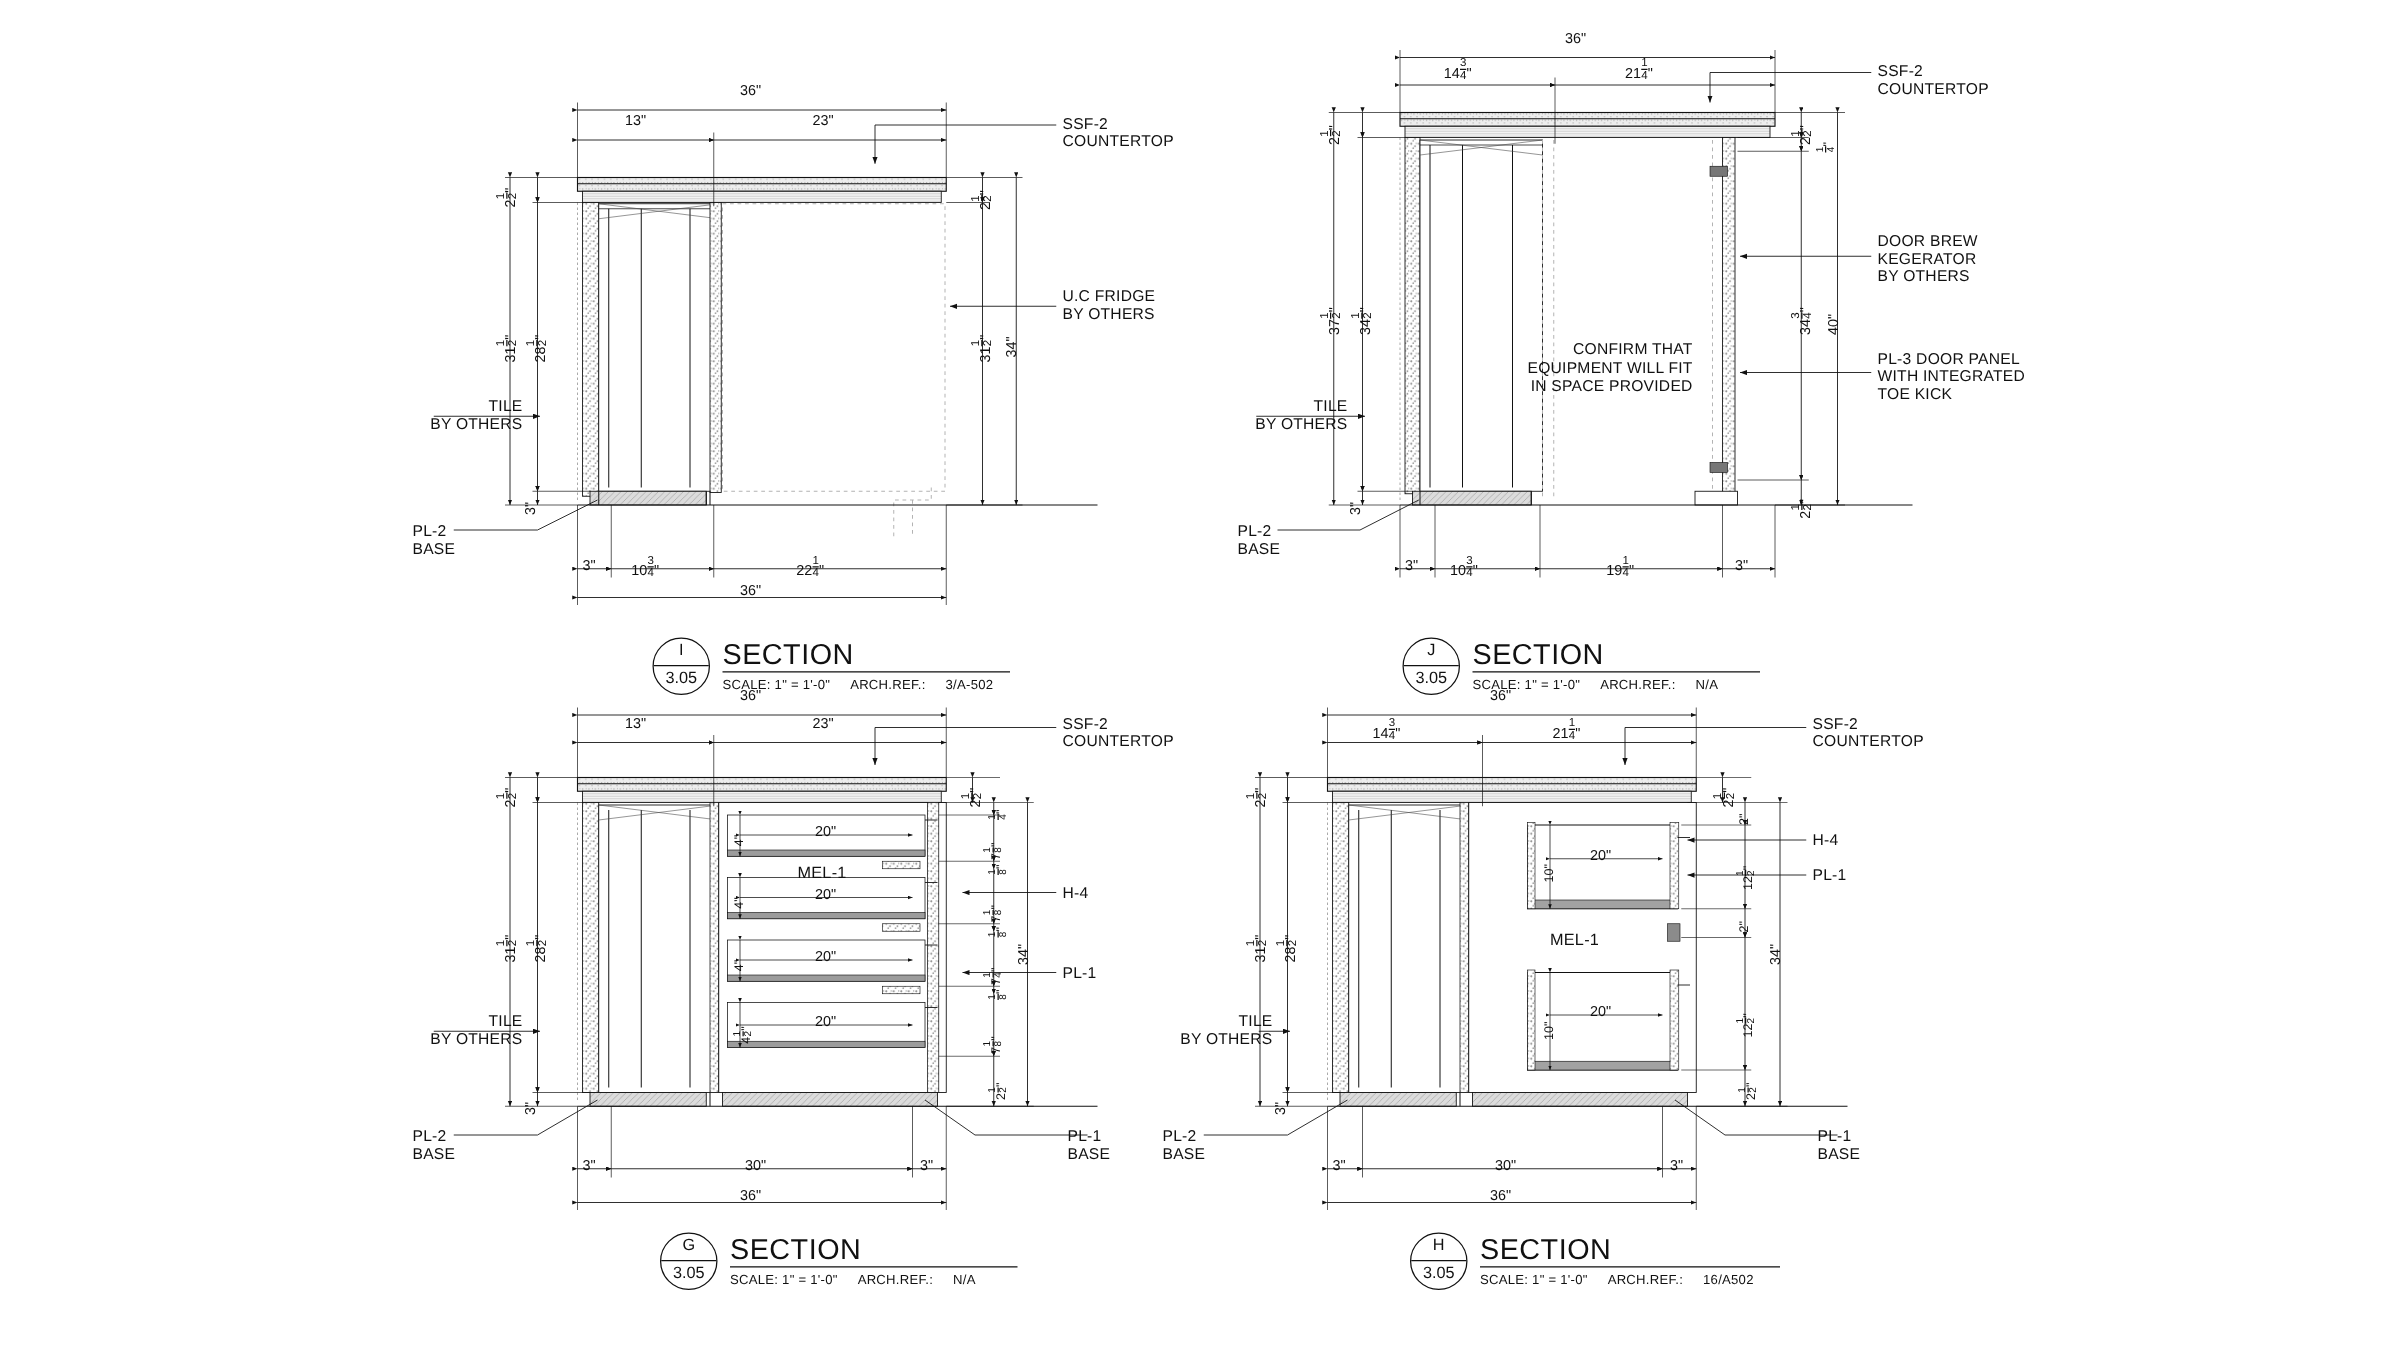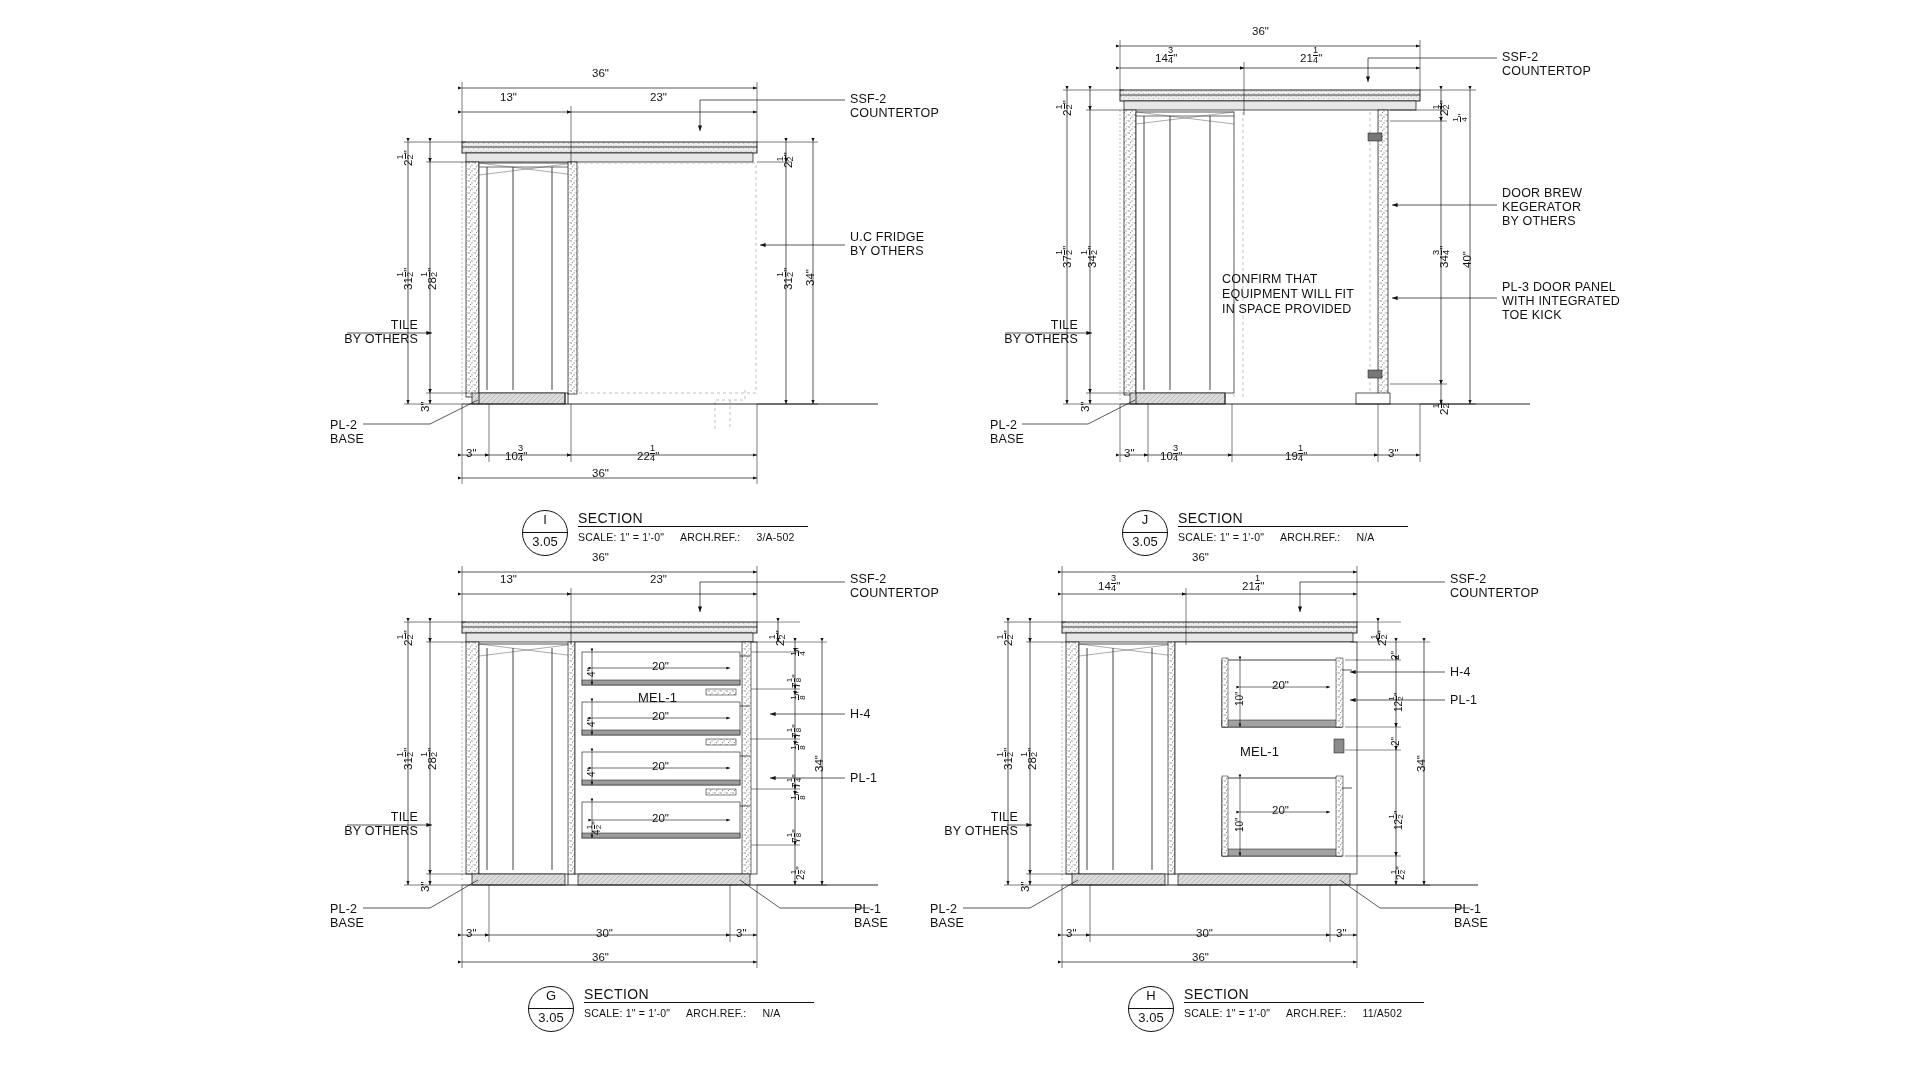--- a/index.html
+++ b/index.html
@@ -9,21 +9,21 @@
   svg{display:block;}
   .lbl{position:absolute;font-size:12.5px;line-height:14px;letter-spacing:.2px;
        white-space:pre;color:#111;font-family:"Liberation Sans","DejaVu Sans",sans-serif;}
   .dim{position:absolute;font-size:11.5px;line-height:11px;white-space:nowrap;color:#111;}
   .dim.v{transform-origin:0 0;transform:rotate(-90deg);}
   .frac{display:inline-block;vertical-align:-0.05em;font-size:.80em;text-align:center;
         position:relative;top:.02em;margin:0 .02em;}
   .frac .n{display:block;line-height:.92;}
   .frac .d{display:block;line-height:.92;border-top:1px solid #111;}
   .secttl{position:absolute;}
-  .secttl .nm{font-size:14px;letter-spacing:.4px;}
+  .secttl .nm{font-size:23px;letter-spacing:.4px;}
   .secttl .sub{font-size:10.5px;letter-spacing:.2px;}
   .secttl .rule{height:1px;background:#111;}
   .tagcirc{position:absolute;width:44px;height:44px;border:1.4px solid #111;border-radius:50%;}
   .tagcirc .ln{position:absolute;left:0;top:21px;width:44px;height:1.3px;background:#111;}
   .tagcirc .a{position:absolute;left:0;top:1px;width:44px;text-align:center;font-size:13px;}
   .tagcirc .b{position:absolute;left:0;top:23px;width:44px;text-align:center;font-size:13px;}
 </style>
 </head>
 <body>
 
@@ -469,21 +469,21 @@
 <div class="lbl" style="left:1502px;top:186px;">DOOR BREW
 KEGERATOR
 BY OTHERS</div>
 <div class="lbl" style="left:1502px;top:280px;">PL-3 DOOR PANEL
 WITH INTEGRATED
 TOE KICK</div>
 <div class="lbl" style="left:978px;top:318px;text-align:right;width:100px;">TILE
 BY OTHERS</div>
 <div class="lbl" style="left:990px;top:418px;">PL-2
 BASE</div>
-<div class="lbl" style="left:1222px;top:272px;line-height:15px;">CONFIRM THAT
+<div class="lbl" style="left:1222px;top:272px;line-height:15px;text-align:right;">CONFIRM THAT
 EQUIPMENT WILL FIT
 IN SPACE PROVIDED</div>
 
 <div class="tagcirc" style="left:1122px;top:510px;">
   <span class="ln"></span>
   <span class="a">J</span>
   <span class="b">3.05</span>
 </div>
 <div class="secttl" style="left:1178px;top:510px;width:230px;">
   <div class="nm">SECTION</div>
@@ -590,17 +590,17 @@
   <span class="ln"></span>
   <span class="a">H</span>
   <span class="b">3.05</span>
 </div>
 <div class="secttl" style="left:1184px;top:986px;width:240px;">
   <div class="nm">SECTION</div>
   <div class="rule"></div>
   <div style="display:flex;gap:16px;padding-top:4px;">
     <span class="sub">SCALE: 1" = 1'-0"</span>
     <span class="sub">ARCH.REF.:</span>
-    <span class="sub">11/A502</span>
+    <span class="sub">16/A502</span>
   </div>
 </div>
 
 </div>
 
 </body></html>

